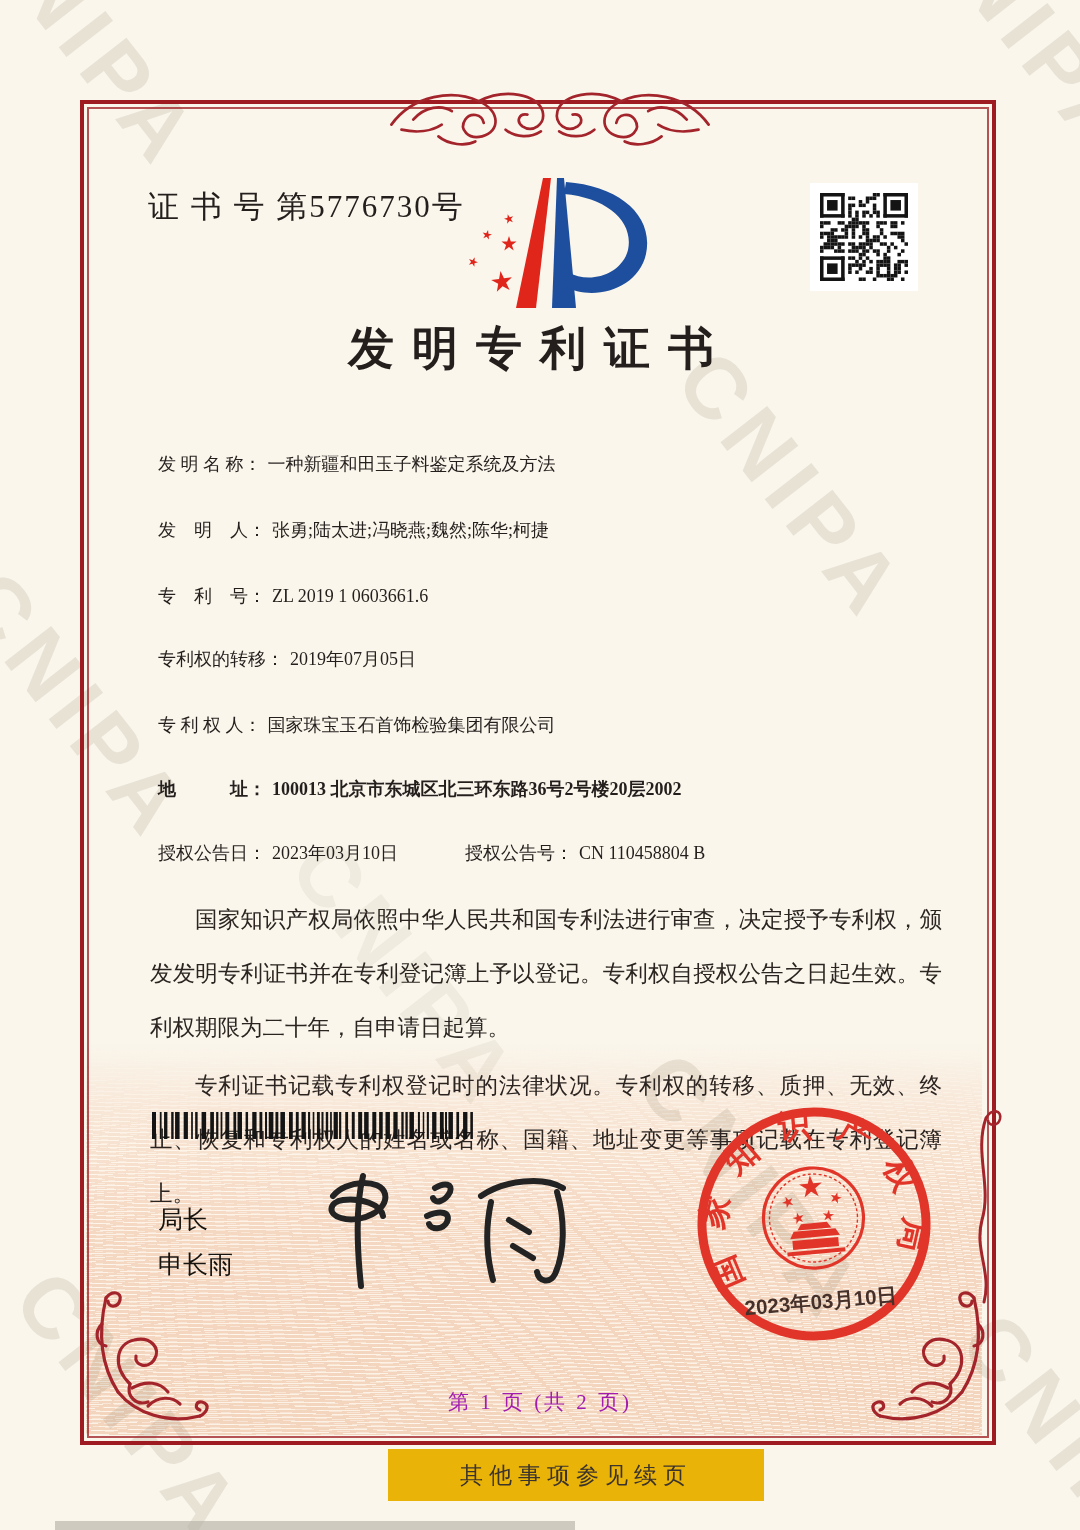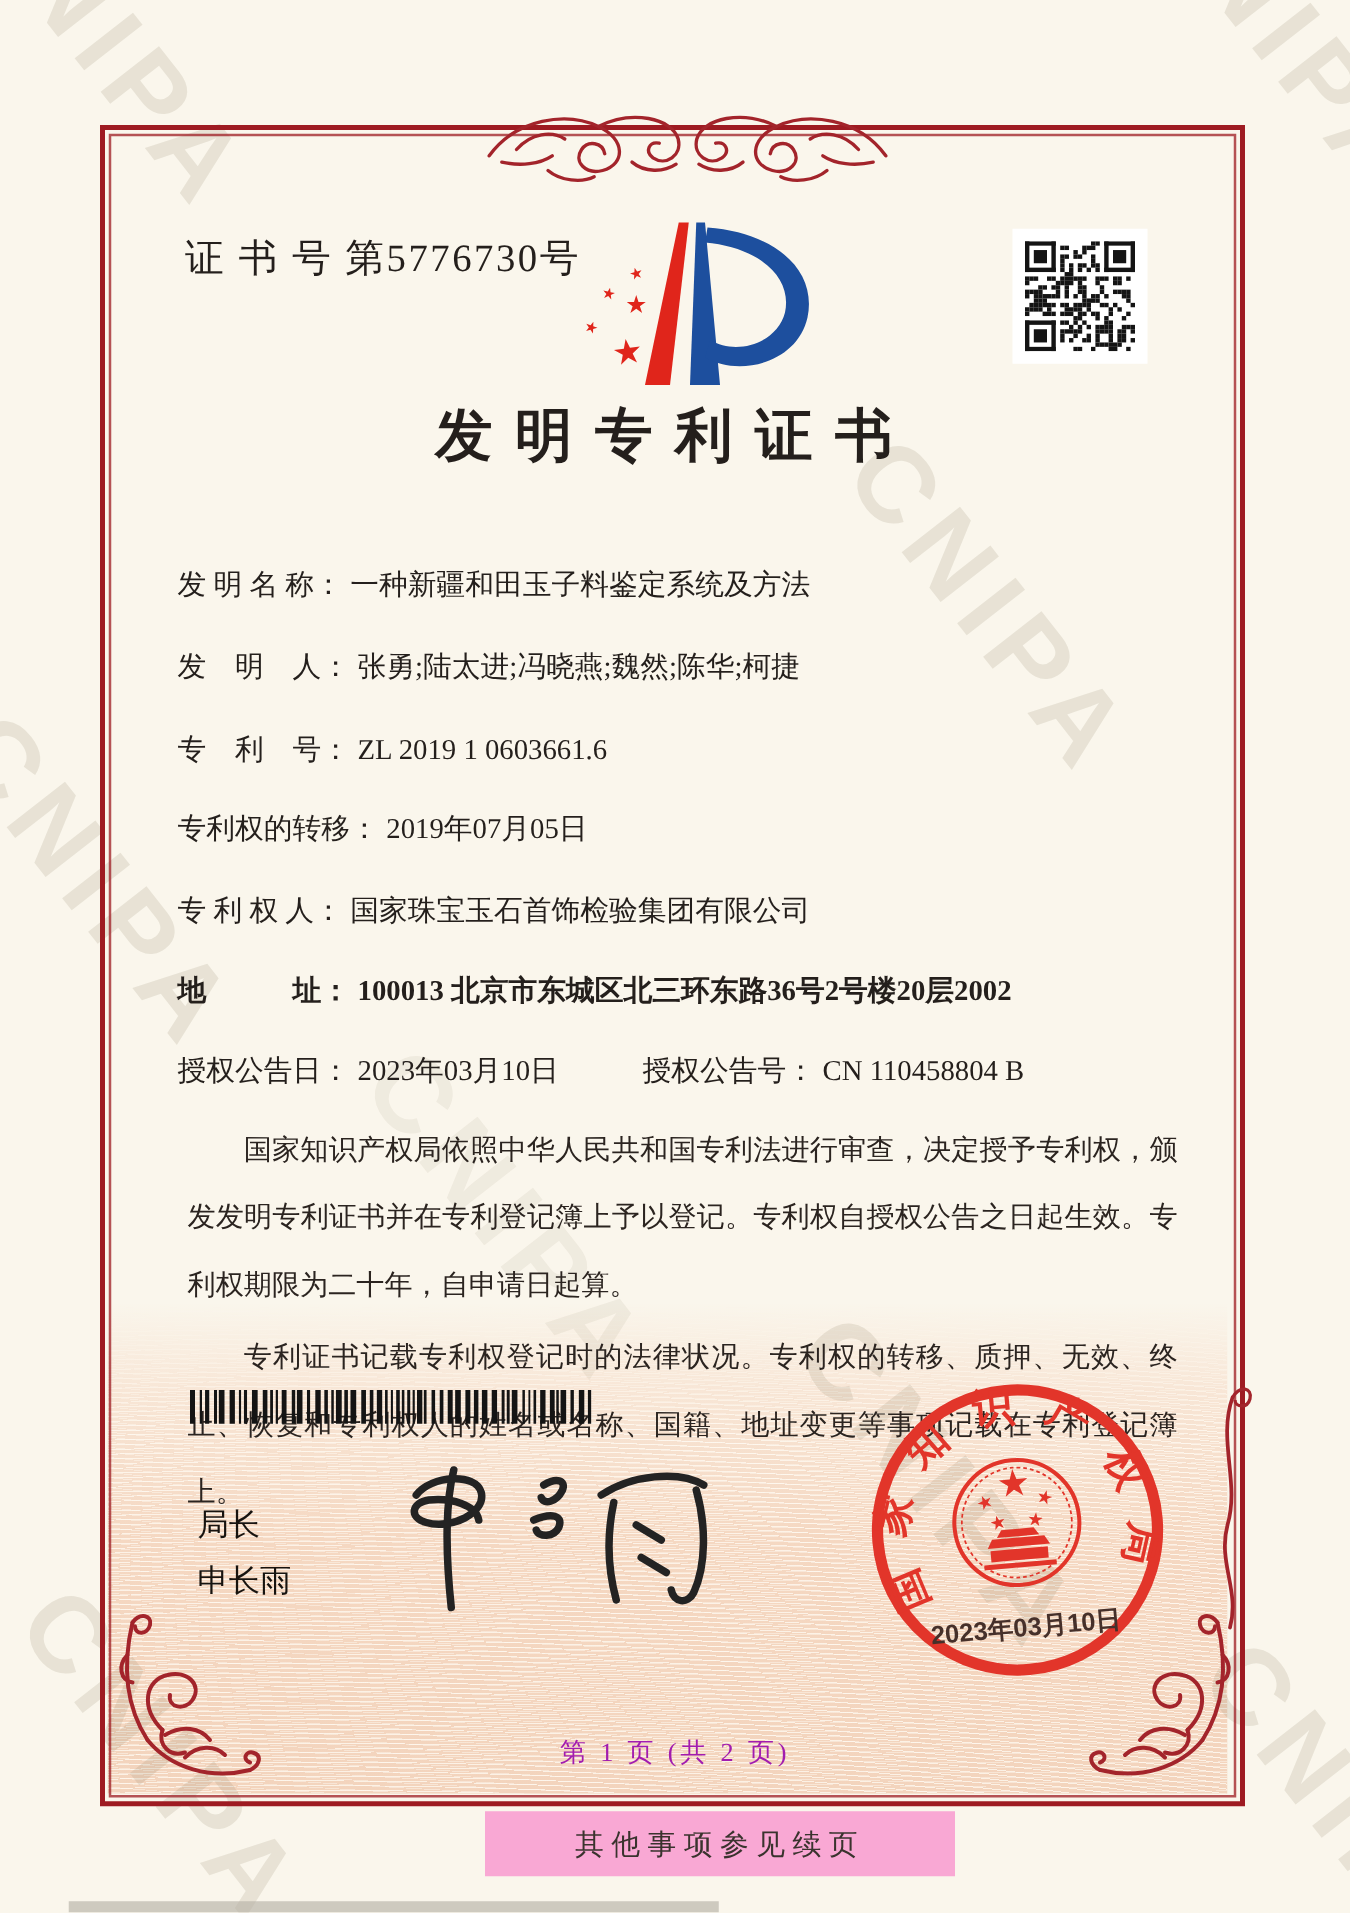--- a/index.html
+++ b/index.html
@@ -23,34 +23,34 @@
     background:
      repeating-radial-gradient(140% 120% at 18% 280%, rgba(255,252,246,0) 0 8px, rgba(255,251,243,.75) 8px 10px),
      repeating-radial-gradient(150% 120% at 85% -190%, rgba(255,252,246,0) 0 9px, rgba(255,251,243,.45) 9px 11px);
     -webkit-mask-image:linear-gradient(180deg,transparent 0,black 26%);
             mask-image:linear-gradient(180deg,transparent 0,black 26%);}
   
   .cert-no{position:absolute;left:148px;top:186px;font-size:31px;letter-spacing:2px;z-index:4;}
   .title{position:absolute;left:0;top:318px;width:100%;text-align:center;font-size:46px;
          font-weight:bold;letter-spacing:18px;z-index:4;}
   
-  .row{position:absolute;left:142px;width:810px;font-size:23px;z-index:4;white-space:nowrap;}
+  .row{position:absolute;left:158px;width:810px;font-size:18px;z-index:4;white-space:nowrap;}
   .row .lab{display:inline-block;}
   .row .val{margin-left:6px;}
   .grant2{margin-left:67px;}
   
   .paras{position:absolute;left:150px;top:893px;width:792px;z-index:4;
          font-size:22.5px;line-height:54px;text-align:justify;color:#2b2420;}
   .paras p{margin:0 0 4px 0;text-indent:2em;}
   
   .director{position:absolute;left:158px;z-index:4;font-size:25px;
             font-family:"Liberation Sans","DejaVu Sans",sans-serif;color:#17130f;}
   .page-info{position:absolute;left:0;top:1388px;width:100%;text-align:center;
              font-size:21px;letter-spacing:3px;color:#a21caf;z-index:4;}
-  .footer-note{position:absolute;left:388px;top:1449px;width:376px;height:52px;background:#f9a8d4;
+  .footer-note{position:absolute;left:388px;top:1449px;width:376px;height:52px;background:#eab308;
                z-index:4;display:flex;align-items:center;justify-content:center;
                font-size:23px;letter-spacing:6px;color:#3a332e;}
   .scan-bar{position:absolute;left:55px;top:1521px;width:520px;height:9px;background:#b7b2a8;opacity:.65;z-index:5;}
   .qr-box{position:absolute;left:810px;top:183px;width:108px;height:108px;background:#ffffff;z-index:4;}
   svg{display:block;}
   .z4{z-index:4;} .z5{z-index:5;}
 </style>
 </head>
 <body>
 

